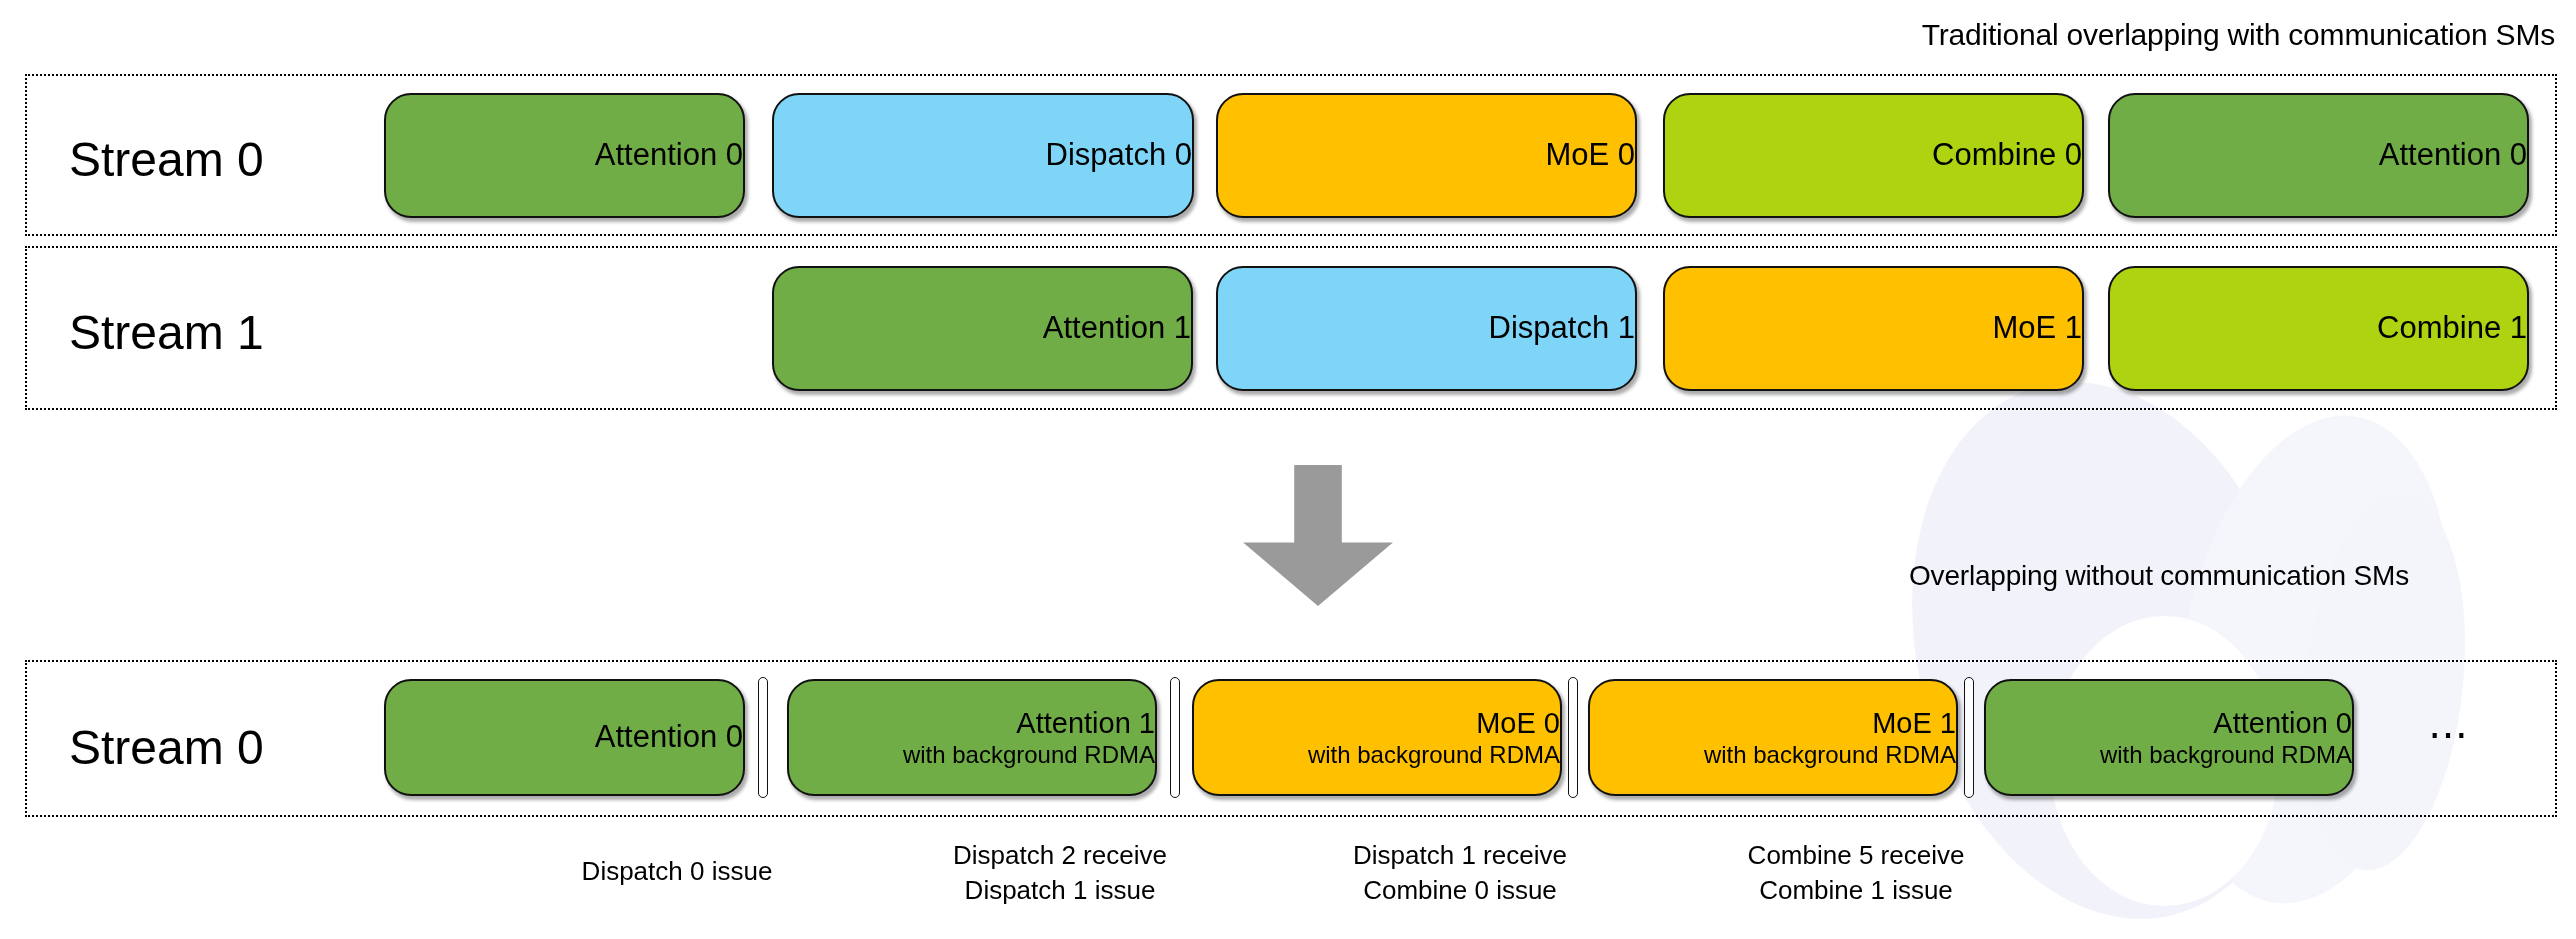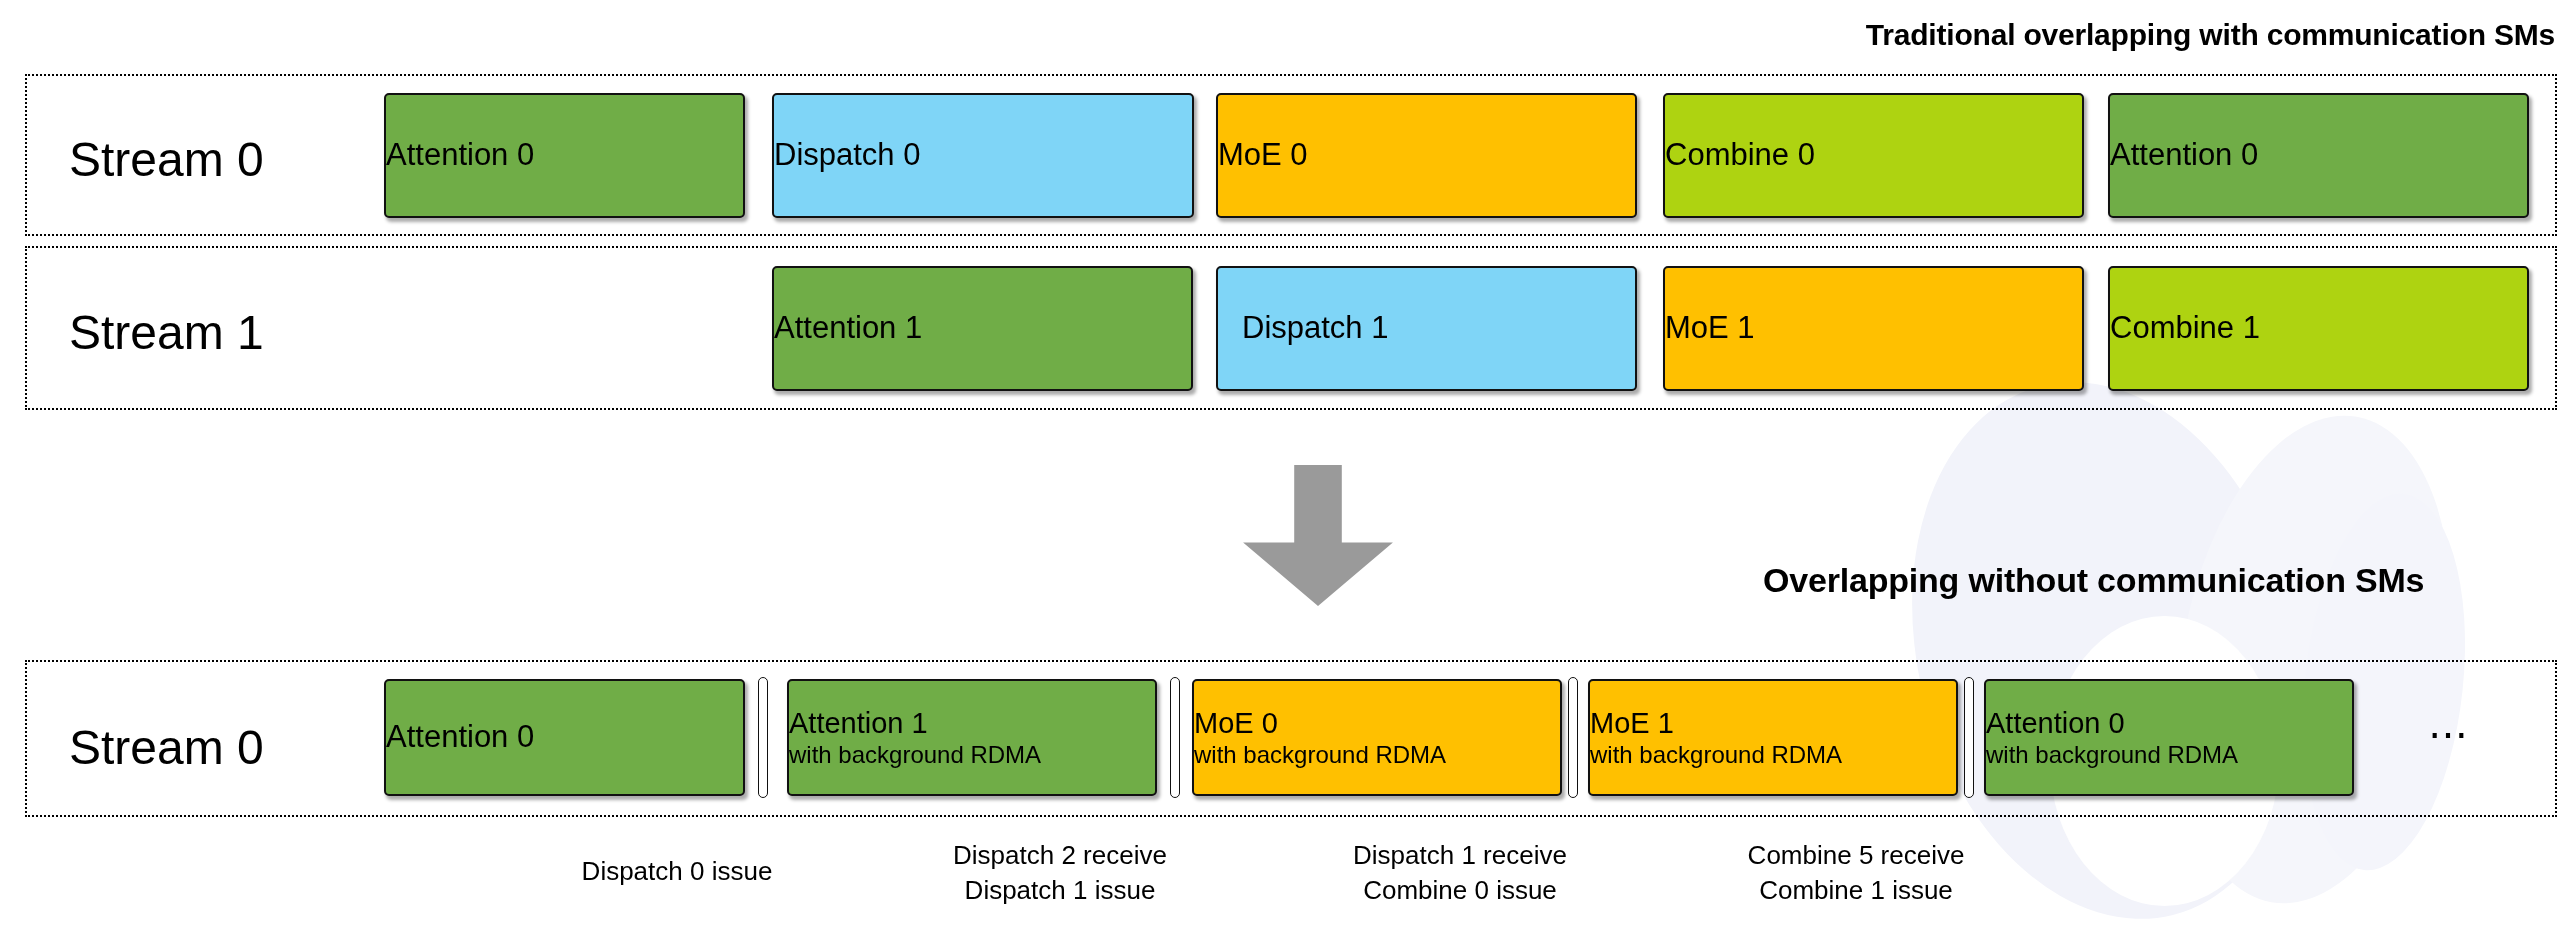--- a/index.html
+++ b/index.html
@@ -24,35 +24,35 @@
     pointer-events: none;
   }
   #wm1 { left: 1918px; top: 378px; width: 378px; height: 545px; transform: rotate(-14deg); }
   #wm2 { left: 2182px; top: 413px; width: 264px; height: 493px; transform: rotate(10deg); background:#f5f6fb; }
   #wm3 { left: 2050px; top: 616px; width: 229px; height: 290px; background:#ffffff; }
   #wm4 { left: 2305px; top: 493px; width: 158px; height: 378px; background:#f4f5fb; transform: rotate(6deg); }
 
   
   .heading {
     position: absolute;
-    font-weight: bold;
+    font-weight: normal;
     color: #000000;
     white-space: nowrap;
     letter-spacing: -0.2px;
   }
   #heading-top {
     right: 21px;
     top: 17.6px;
     font-size: 30px;
   }
   #heading-bottom {
     right: 21px;
     top: 557px;
-    font-size: 34px;
-    text-align: left;
+    font-size: 28px;
+    text-align: center;
     white-space: normal;
     width: 792px;
     line-height: 1.38;
   }
   #heading-bottom .ln { display: block; }
 
   
   .stream-box {
     position: absolute;
     left: 25px;
@@ -70,25 +70,25 @@
     left: 69px;
     font-size: 48px;
     color: #000000;
     white-space: nowrap;
   }
 
   
   .task {
     position: absolute;
     border: 2.6px solid #111111;
-    border-radius: 5px;
+    border-radius: 27px;
     box-sizing: border-box;
     display: flex;
     flex-direction: column;
-    align-items: flex-start;
+    align-items: flex-end;
     justify-content: center;
     color: #000000;
     box-shadow: 2.6px 3.5px 3.5px rgba(0,0,0,0.33);
     text-align: center;
     line-height: 1.12;
   }
   .task .t-main { font-size: 31px; white-space: nowrap; }
   .task .t-sub  { font-size: 24px; white-space: nowrap; margin-top: 2.6px; }
   .task.two-line .t-main { font-size: 29px; }
 

